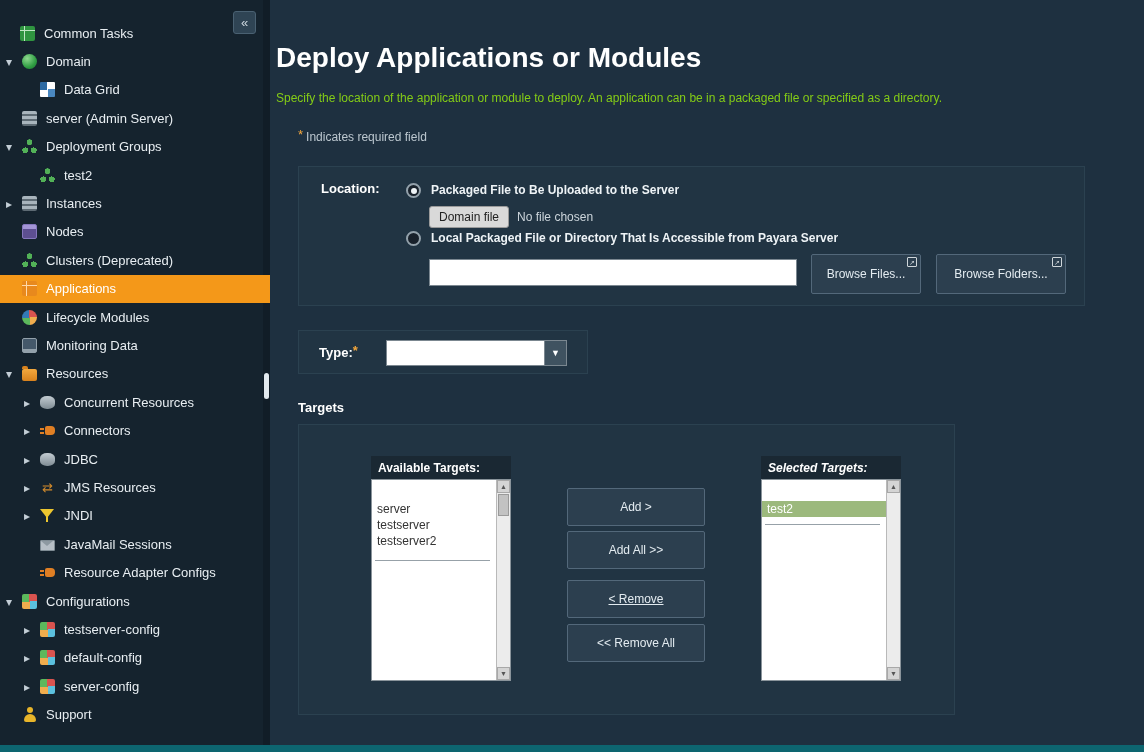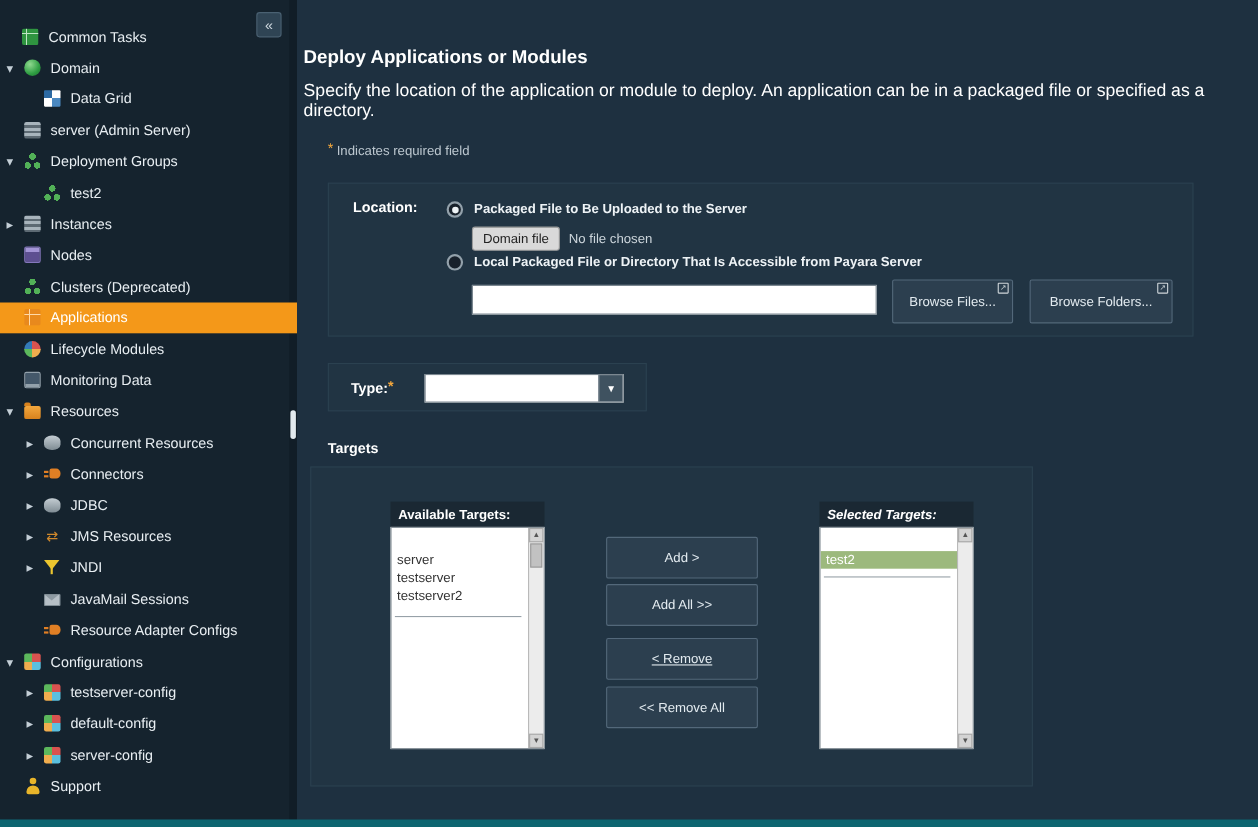--- a/index.html
+++ b/index.html
@@ -53,29 +53,29 @@
   .i-funnel::before{content:"";position:absolute;left:0;top:1px;border-left:7px solid transparent;border-right:7px solid transparent;border-top:9px solid #ecc62f;}
   .i-funnel::after{content:"";position:absolute;left:6px;top:8px;width:2px;height:6px;background:#ecc62f;}
   .i-mail{height:11px;margin-top:2px;background:#b6bfc6;border:1px solid #7f8c94;border-radius:1px;}
   .i-mail::before{content:"";position:absolute;left:0;top:0;border-left:6px solid transparent;border-right:6px solid transparent;border-top:5px solid #8d99a1;}
   .i-config{background:conic-gradient(#d9534f 0 25%,#5bc0de 0 50%,#f0ad4e 0 75%,#5cb85c 0);}
   .i-person{background:none;}
   .i-person::before{content:"";position:absolute;left:4.5px;top:0;width:6px;height:6px;border-radius:50%;background:#e8b52a;}
   .i-person::after{content:"";position:absolute;left:1.5px;top:7px;width:12px;height:8px;border-radius:6px 6px 2px 2px;background:#e8b52a;}
 
   
-  .title{position:absolute;left:276px;top:42px;font-size:17px;font-weight:bold;color:#fff;}
-  .subtitle{position:absolute;left:276px;top:74px;font-size:16px;color:#ffffff;}
+  .title{position:absolute;left:276px;top:42px;font-size:28px;font-weight:bold;color:#fff;}
+  .subtitle{position:absolute;left:276px;top:91px;font-size:12px;color:#84cc16;}
   .required-note{position:absolute;left:298px;top:129px;font-size:12px;color:#bcc7cf;}
   .req-star{color:#f2a63c;font-size:13px;position:relative;top:-2px;margin-right:3px;}
 
   .panel{position:absolute;background:#213443;border:1px solid #2b4150;}
   .loc-panel{left:298px;top:166px;width:787px;height:140px;}
   .type-panel{left:298px;top:330px;width:290px;height:44px;}
-  .targets-panel{left:282px;top:424px;width:657px;height:291px;}
+  .targets-panel{left:298px;top:424px;width:657px;height:291px;}
 
   .field-label{font-weight:bold;font-size:13px;color:#fff;}
   .opt-label{font-weight:bold;font-size:12px;color:#eef3f6;}
 
   .radio{width:15px;height:15px;border-radius:50%;border:2px solid #93a1ab;background:#18212b;position:absolute;cursor:pointer;}
   .radio.checked::after{content:"";position:absolute;inset:2.5px;border-radius:50%;background:#eef3f6;}
 
   .file-btn{background:#d9d9d9;color:#222;border:1px solid #9a9a9a;border-radius:3px;padding:3px 9px;font-size:12px;cursor:pointer;}
   .file-status{color:#ccd5db;font-size:12px;margin-left:8px;}
 

